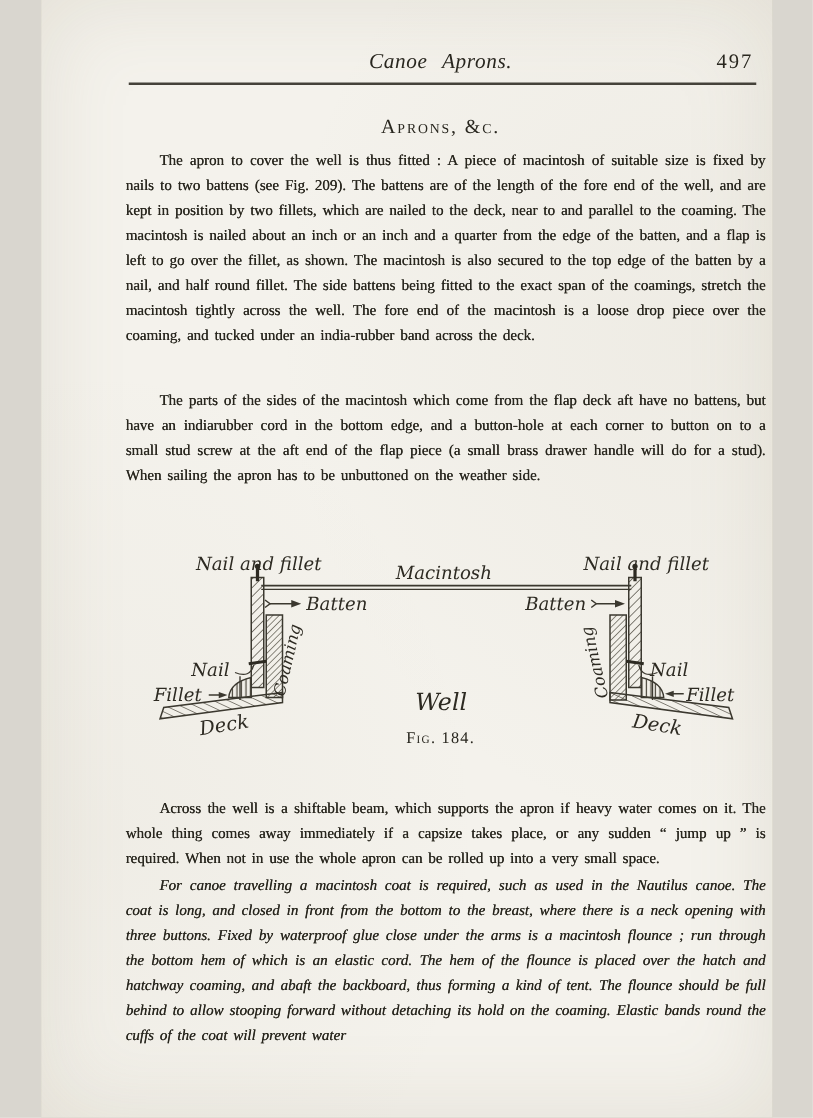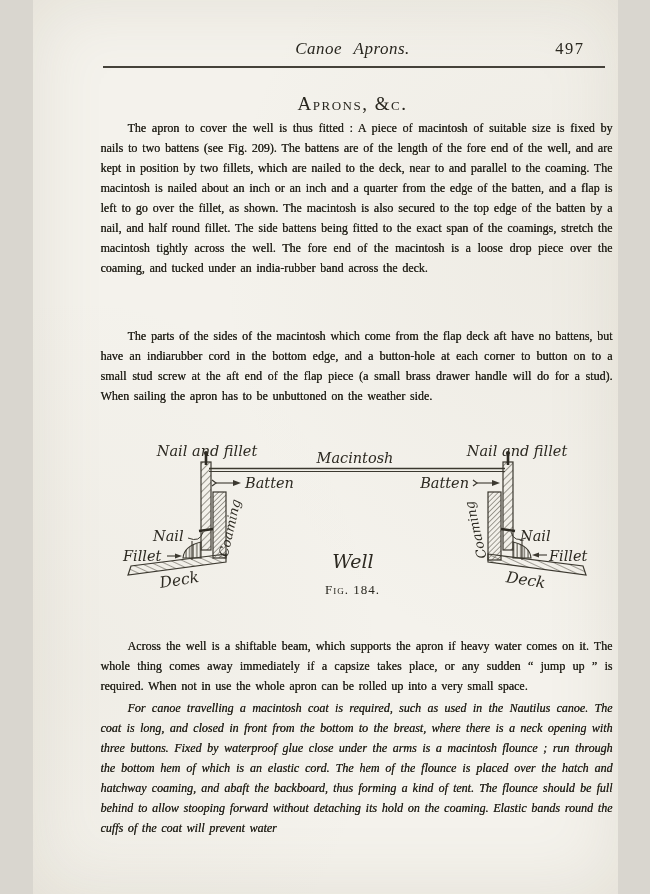--- a/index.html
+++ b/index.html
@@ -14,36 +14,36 @@
     box-shadow: inset 0 0 70px rgba(140,128,100,.16);
     overflow:hidden;
     font-family:"Liberation Serif","DejaVu Serif",serif;
     color:#29271f;
   }
   .running-head{position:absolute;top:39px;left:64px;width:512px;height:22px;}
   .head-title{
     position:absolute;left:0;right:0;text-align:center;
     font-style:italic;font-size:17px;letter-spacing:.5px;word-spacing:7px;
   }
-  .page-number{position:absolute;right:24px;top:0;font-size:16.5px;letter-spacing:1.5px;font-family:Liberation Serif, serif;}
+  .page-number{position:absolute;right:6px;top:0;font-size:16.5px;letter-spacing:1.5px;font-family:Liberation Serif, serif;}
   .head-rule{position:absolute;top:66px;left:70px;width:502px;height:0;
     border-top:2px solid #45423a;}
   .section-heading{
     position:absolute;top:93px;left:64px;width:512px;margin:0;
     text-align:center;font-weight:normal;font-variant:small-caps;
-    font-size:19px;letter-spacing:1.5px;
+    font-size:16px;letter-spacing:1.5px;
   }
   .body-para{
     position:absolute;left:64px;width:512px;margin:4px;
     font-size:12px;line-height:20px;text-align:justify;
     text-indent:27px;word-spacing:.14em;
     text-shadow:.2px 0 0 currentColor;
   }
   .p1{top:114px;}
-  .p2{top:322px;}
+  .p2{top:306px;}
   .p3{top:632px;}
   .p4{top:694px;font-style:italic;}
   .diagram{position:absolute;top:442px;left:62px;width:530px;height:150px;margin:0;}
   .fig-caption{
     position:absolute;top:582px;left:64px;width:512px;
     text-align:center;font-variant:small-caps;font-size:13px;letter-spacing:1px;
   }
   .fig-label{
     font-family:"DejaVu Serif","Liberation Serif",serif;
     font-style:italic;fill:#2d2a22;

